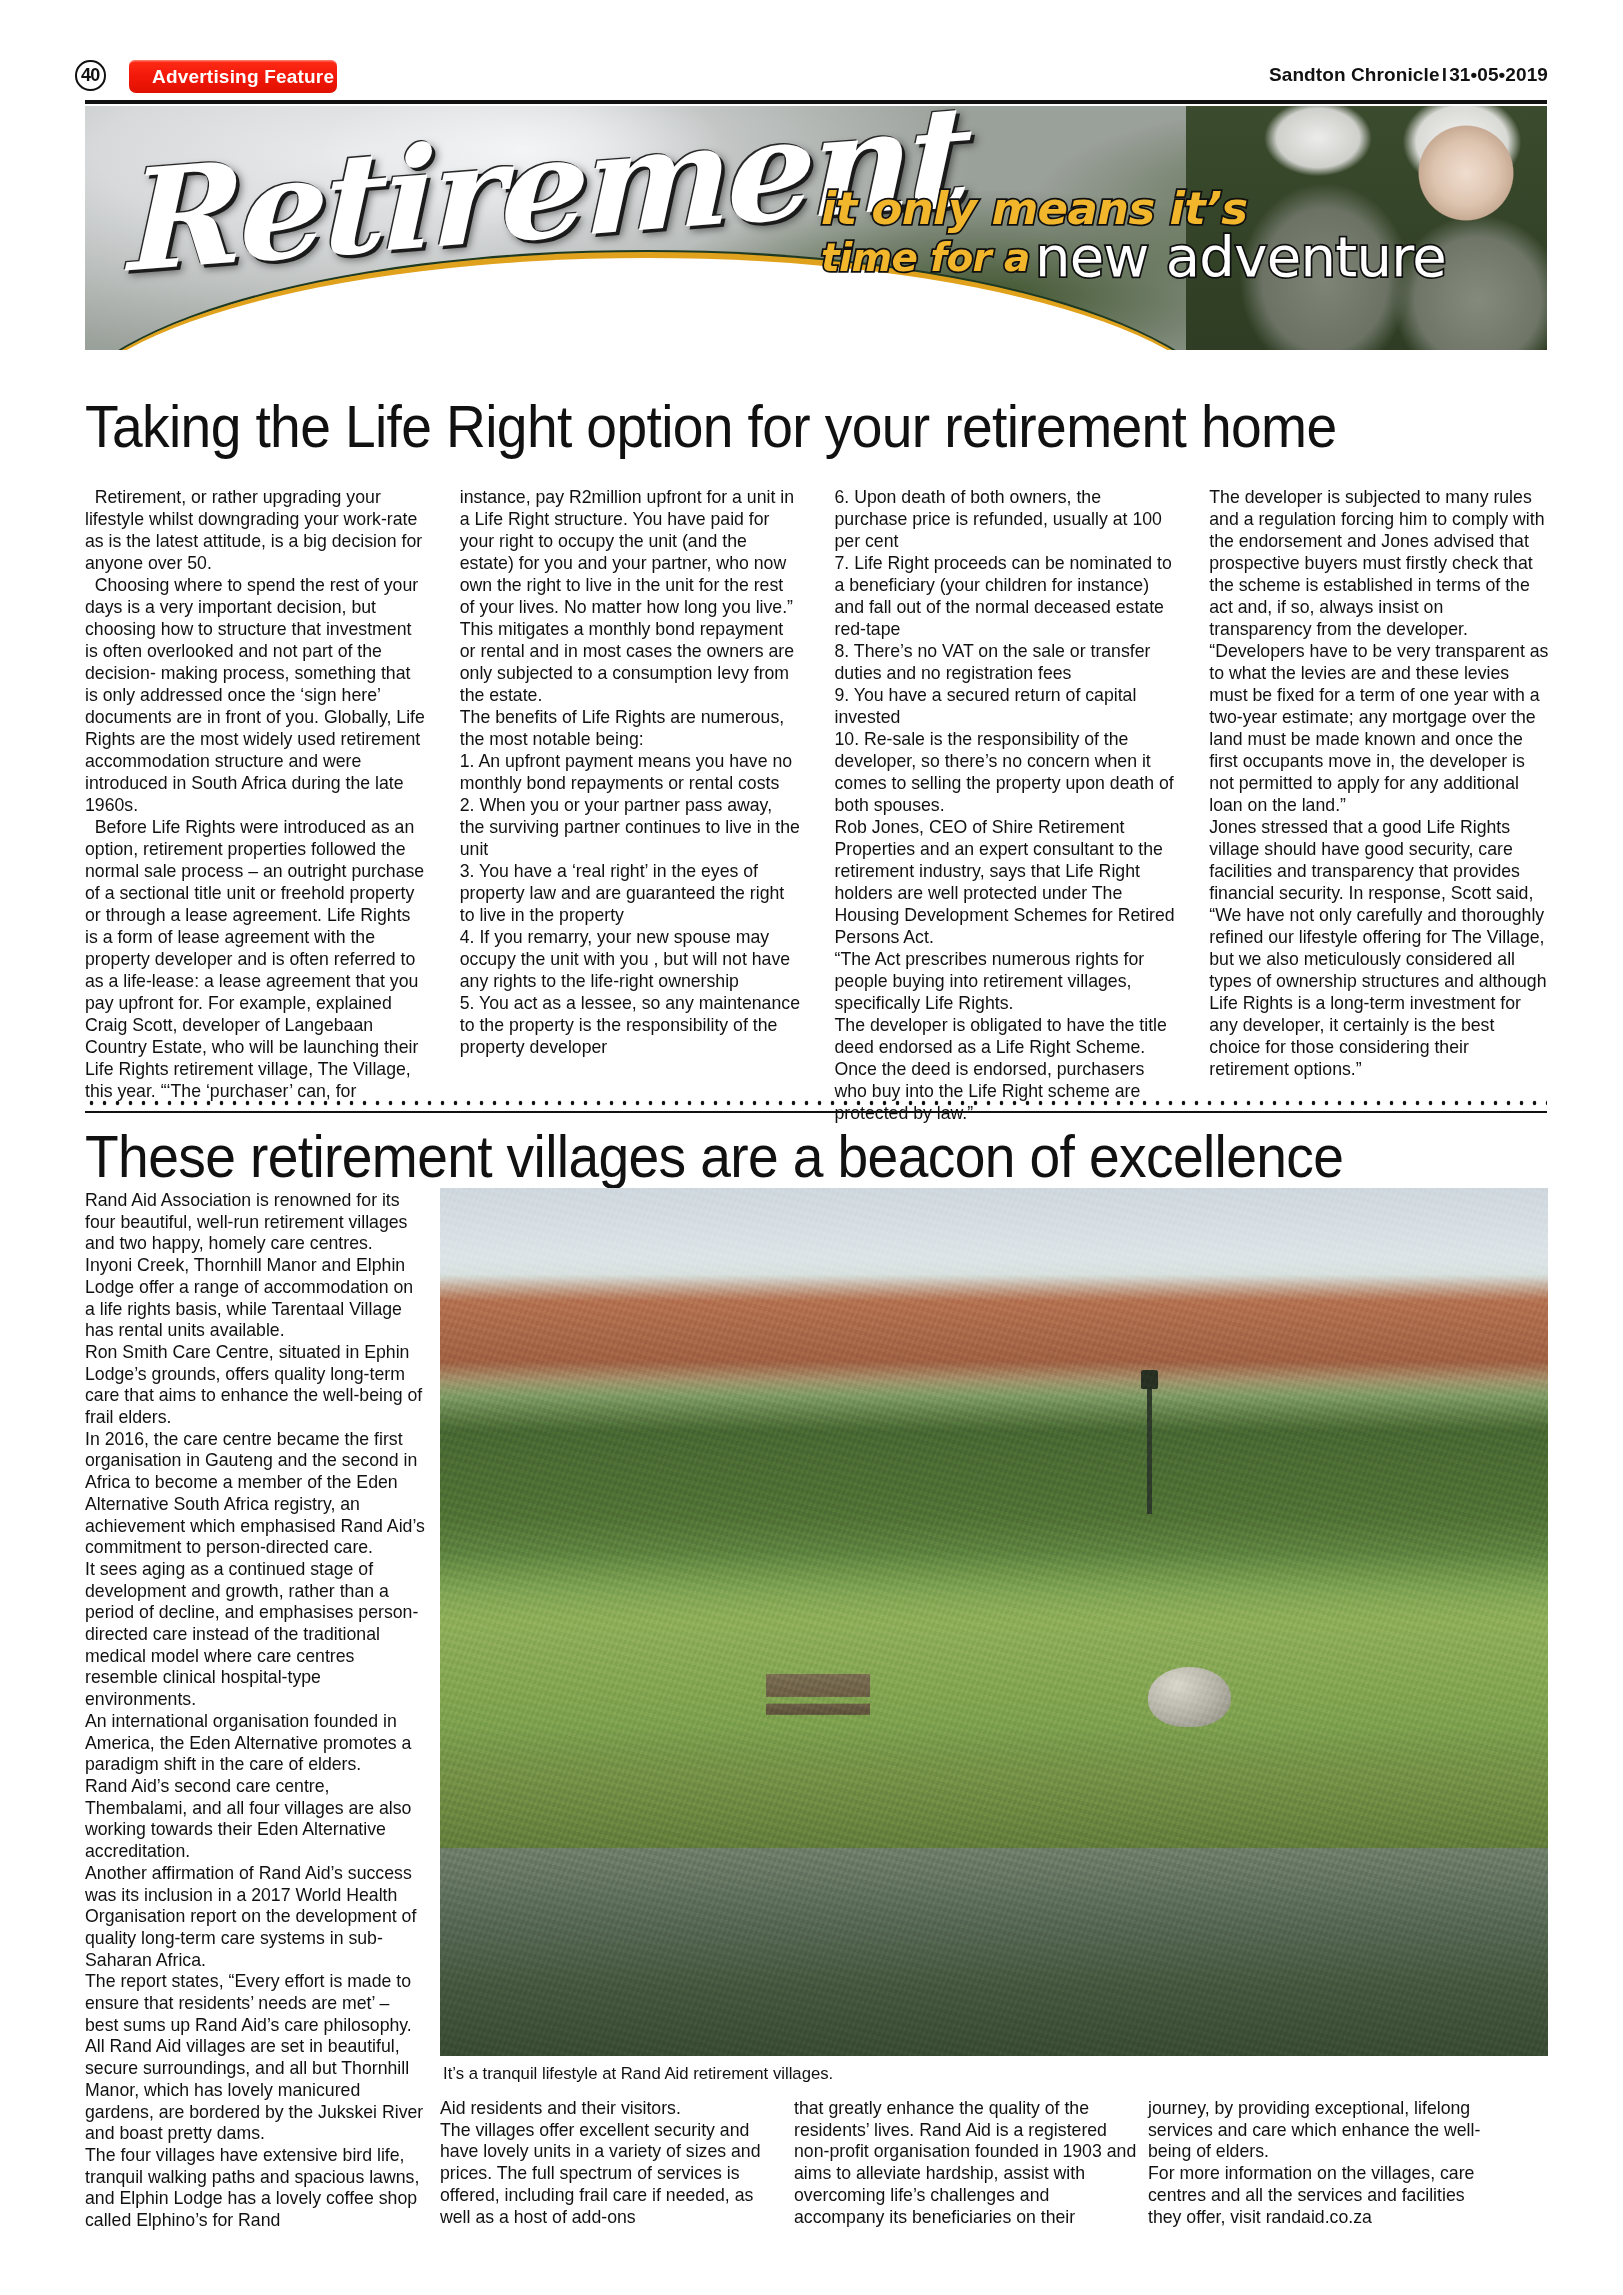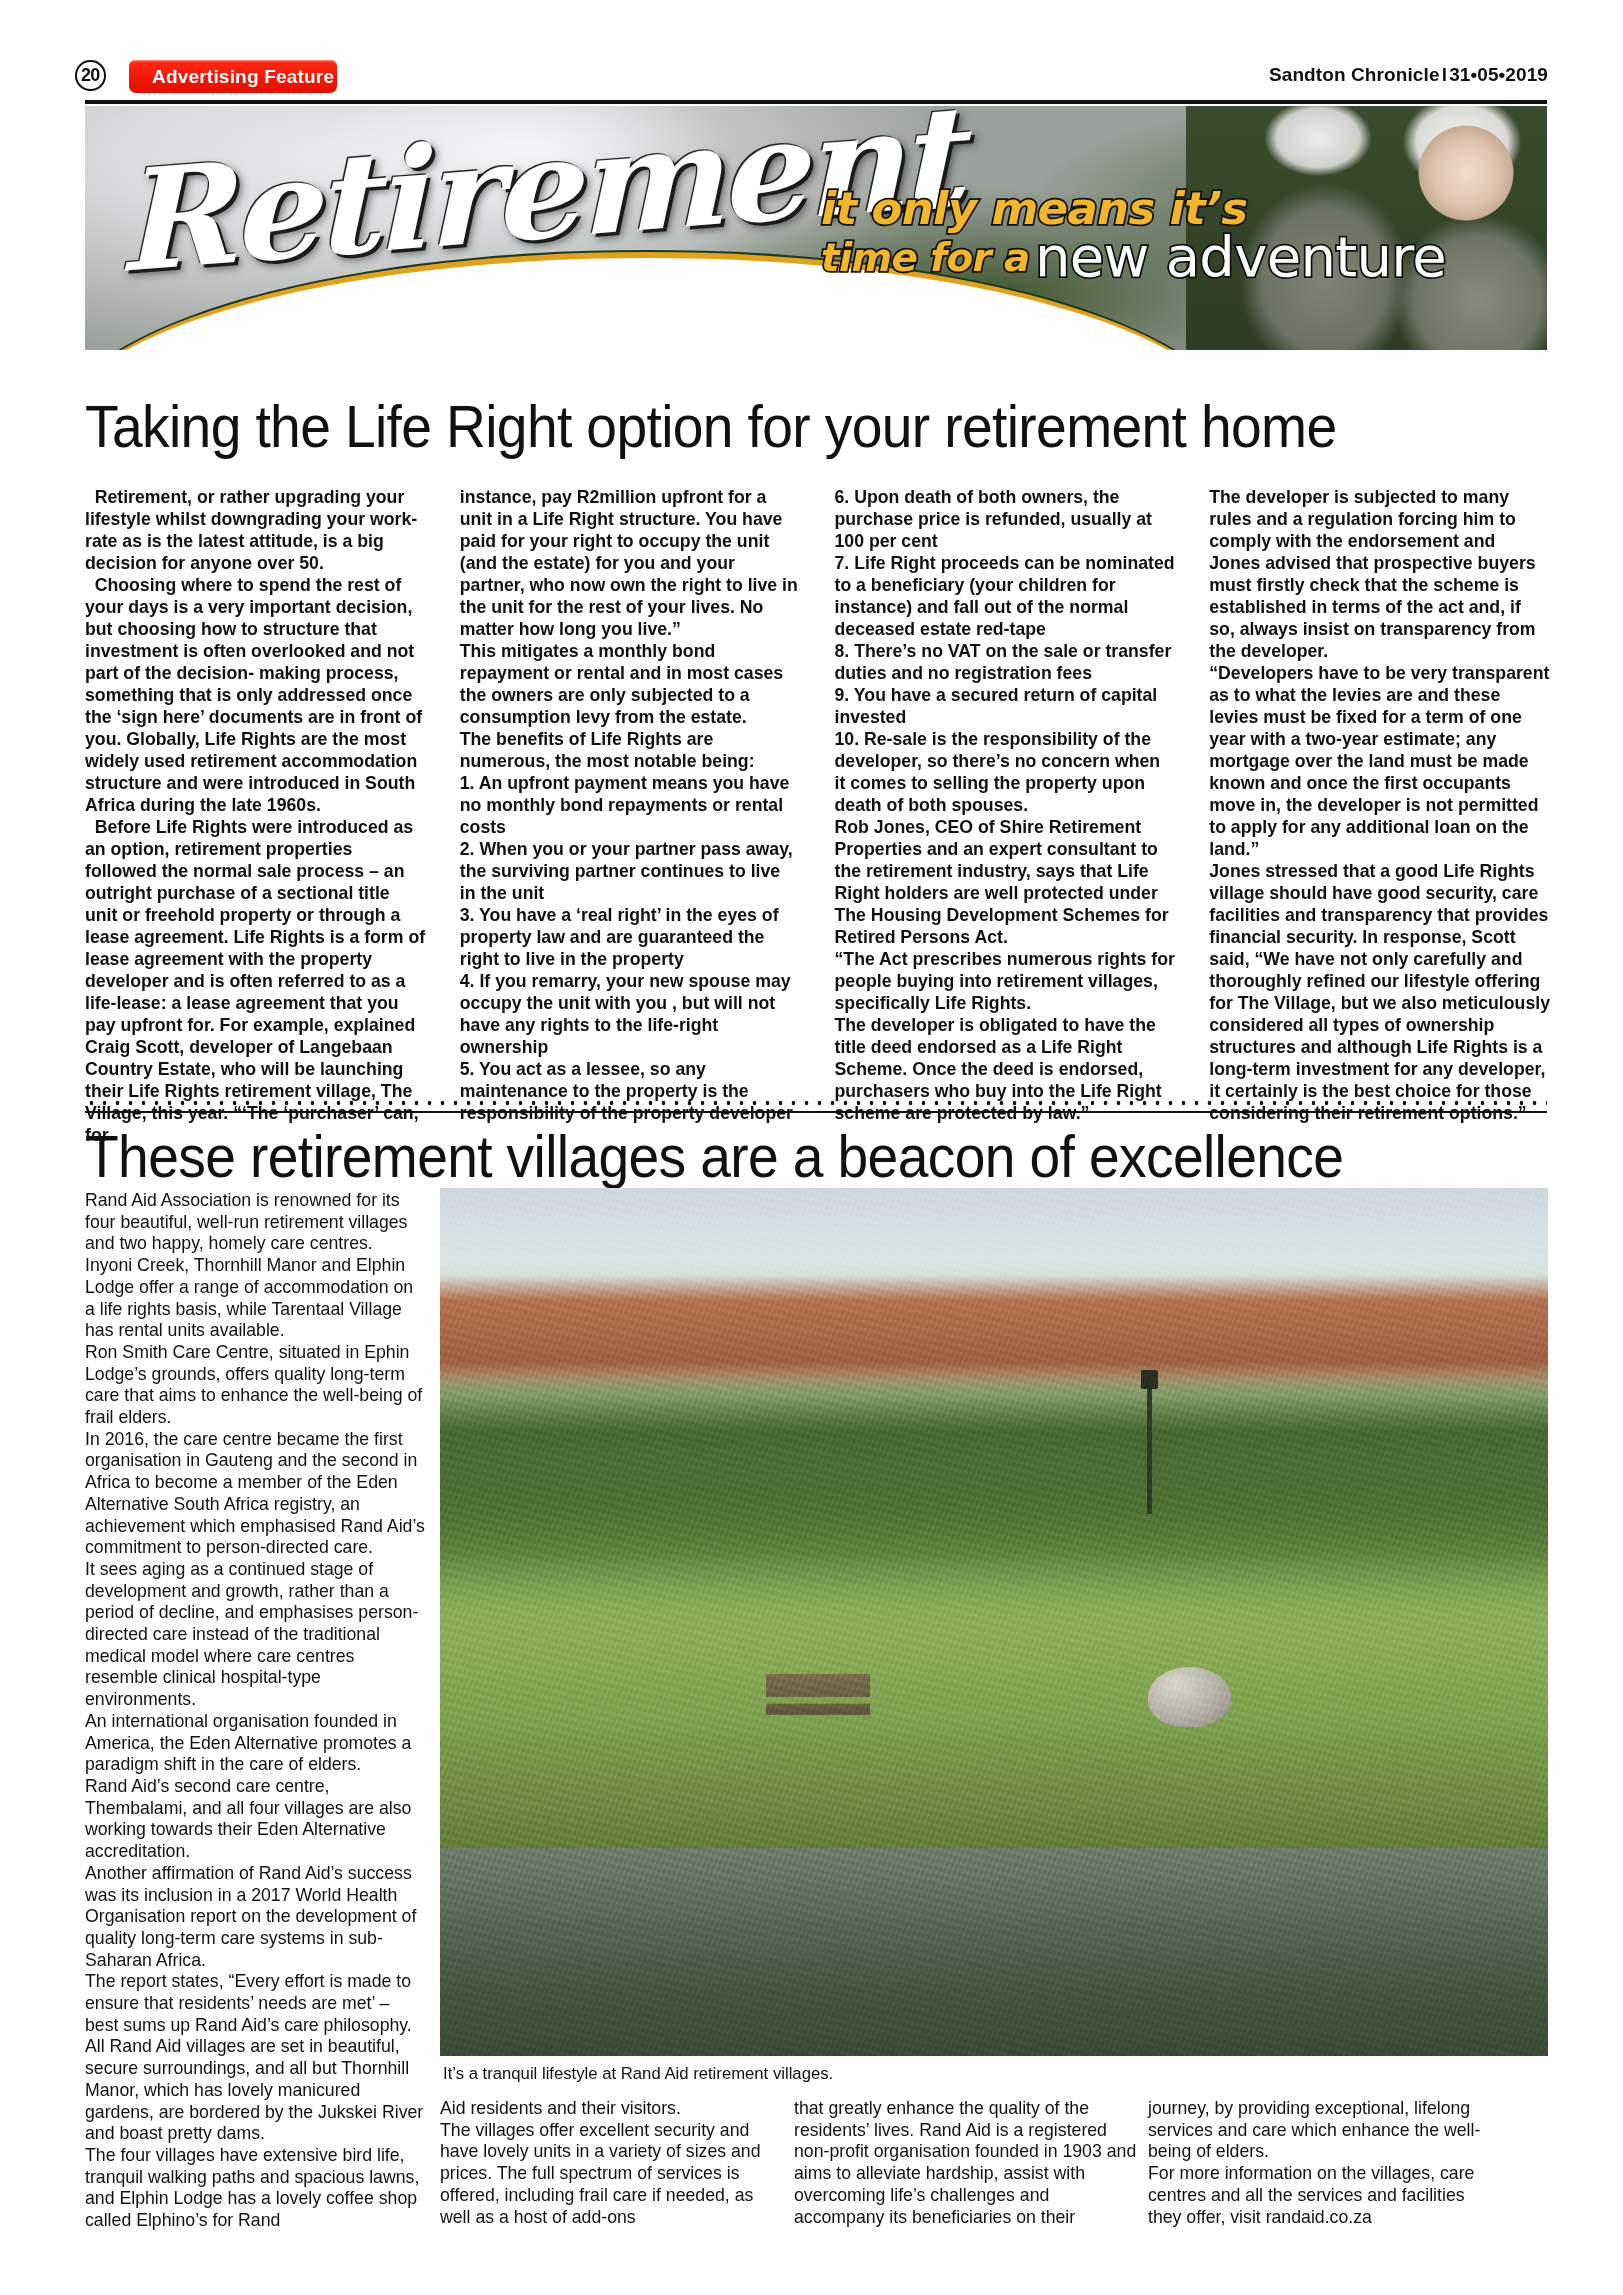--- a/index.html
+++ b/index.html
@@ -111,21 +111,21 @@
     letter-spacing:-0.7px;
     transform:scaleX(.92); transform-origin:left center;
     white-space:nowrap;
   }
   #headline1 { top:396px; }
   #headline2 { top:1126px; }
 
   
   .cols {
     position:absolute; left:85px; top:486px; width:1465px; height:583px;
-    display:flex; gap:34px;font-weight:bold;
+    display:flex; gap:34px;
   }
   .col { width:347px; }
   .col p {
     font-size:17.7px; line-height:22px;
     font-family:"Liberation Sans", sans-serif;
     text-indent:0;
   }
   .col p.ind { text-indent:9.7px; }
 
   
@@ -196,21 +196,21 @@
   .bottom-cols {
     position:absolute; left:440px; top:2098px; width:1111px;
     display:flex; gap:6px;
   }
   .bottom-cols .col { width:348px; }
   .bottom-cols .col p { font-size:17.7px; line-height:21.7px; }
 </style>
 </head>
 <body>
 
-<div class="page-num">20</div>
+<div class="page-num">40</div>
 
 <div class="adv-badge">Advertising Feature</div>
 
 <div class="masthead-right">
   <span>Sandton Chronicle</span><span class="bar">l</span><span>31•05•2019</span>
 </div>
 
 <div class="rule-top"></div>
 
 <div class="banner">

